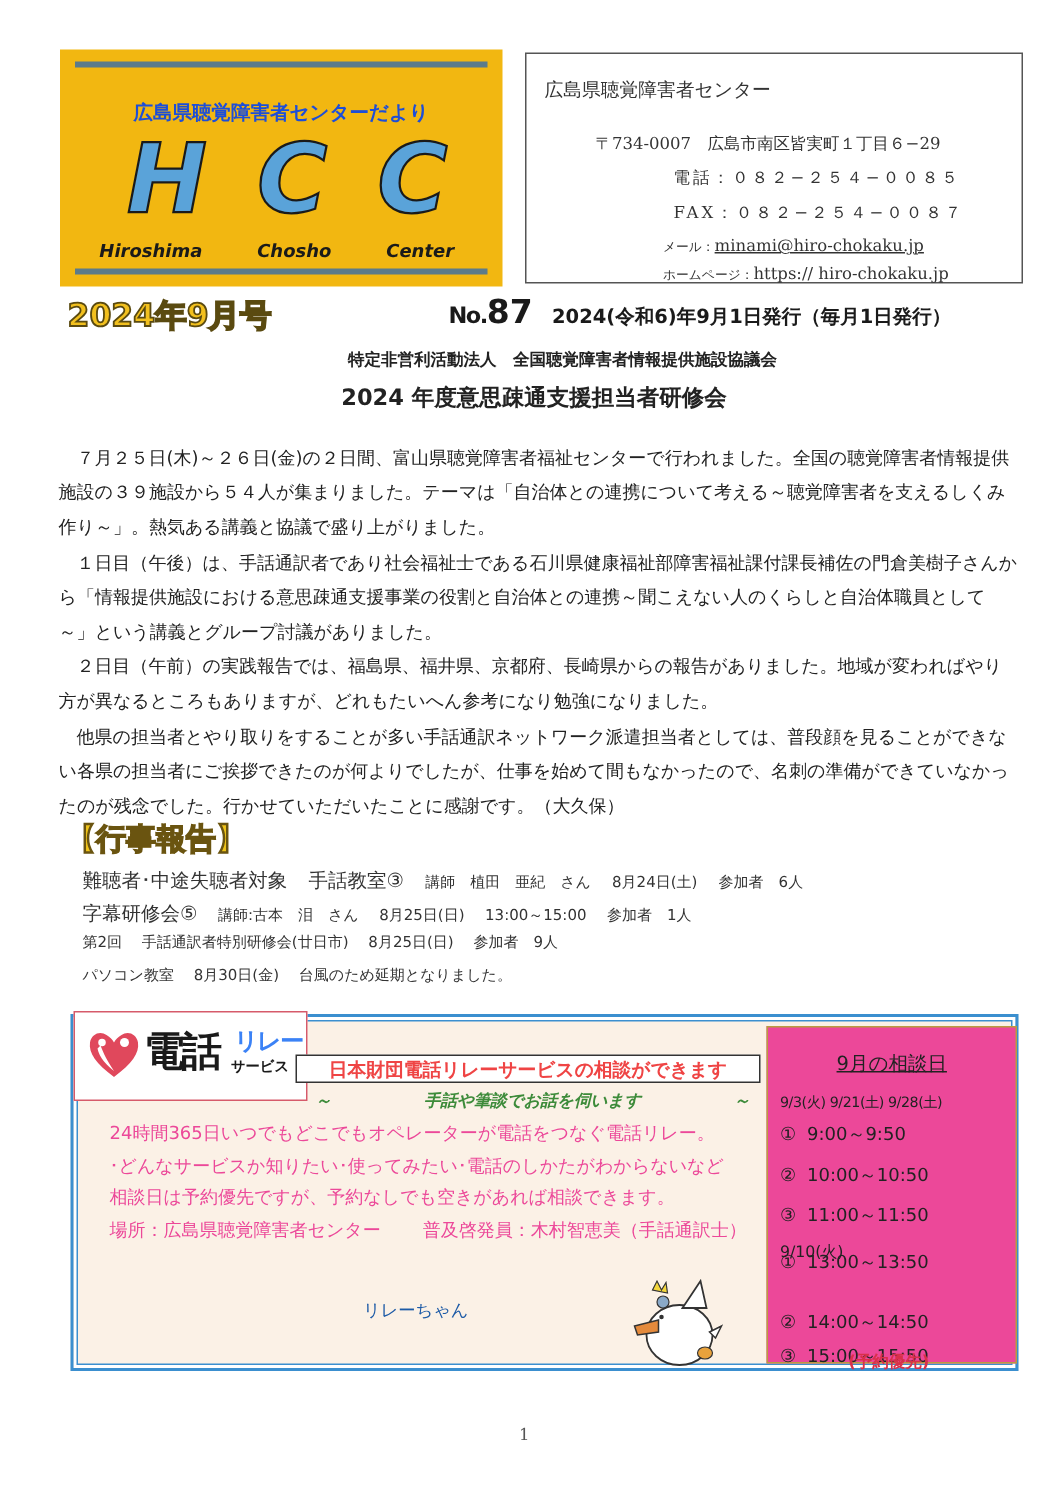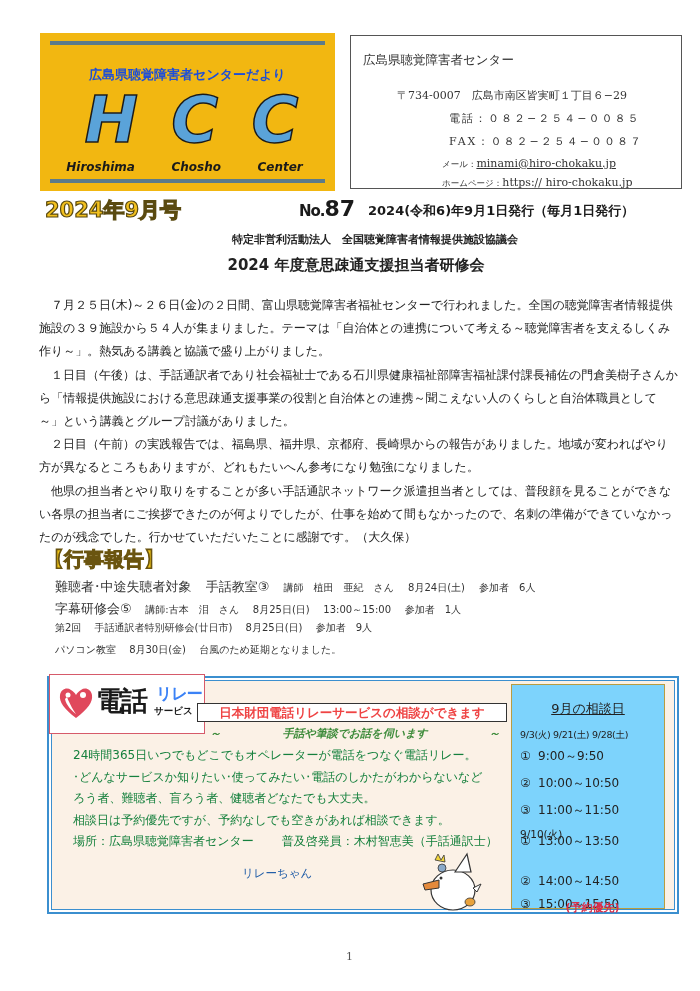--- a/index.html
+++ b/index.html
@@ -52,27 +52,27 @@
   
   .relay { position: absolute; left: 47px; top: 676px; width: 632px; height: 238px; border: 2px solid #3b8fcf; box-shadow: inset 0 0 0 2px #fff, inset 0 0 0 3px #3b8fcf; background: #fbf1e6; }
   .relay-logo { position: absolute; left: 49px; top: 674px; width: 156px; height: 60px; background: #fff; border: 1px solid #d65a6a; }
   .relay-logo .heart { position: absolute; left: 8px; top: 10px; width: 36px; height: 36px; }
   .relay-logo .kanji { position: absolute; left: 46px; top: 8px; font-weight: bold; font-size: 27px; color: #1a1a1a; letter-spacing: -2px; }
   .relay-logo .kana1 { position: absolute; left: 106px; top: 9px; font-weight: bold; font-size: 16px; color: #3b82f6; letter-spacing: -1px; }
   .relay-logo .kana2 { position: absolute; left: 104px; top: 30px; font-weight: bold; font-size: 9.5px; color: #1a1a1a; }
 
   .relay-title { position: absolute; left: 197px; top: 703px; width: 310px; height: 19px; border: 1px solid #333; background: #fff; font-weight: bold; font-size: 12.5px; color: #ef4444; text-align: center; line-height: 17px; white-space: nowrap; }
   .relay-sub { position: absolute; left: 210px; top: 726px; width: 290px; font-size: 11px; color: #3d8b3a; font-style: italic; font-weight: bold; display: flex; justify-content: space-between; }
-  .relay-body { position: absolute; left: 73px; top: 745px; font-size: 12px; line-height: 21.6px; color: #15803d; white-space: nowrap; }
+  .relay-body { position: absolute; left: 73px; top: 745px; font-size: 12px; line-height: 21.6px; color: #ec4899; white-space: nowrap; }
   .relay-body .loc span { display: inline-block; }
   .relay-body .loc .gap { width: 28px; }
   .mascot-name { position: absolute; left: 242px; top: 866px; font-size: 11.5px; color: #1c5aa6; }
   .mascot { position: absolute; left: 415px; top: 850px; width: 70px; height: 65px; }
 
-  .schedule { position: absolute; left: 511px; top: 684px; width: 154px; height: 225px; background: #7dd3fc; border: 1px solid #b89c40; color: #222; }
+  .schedule { position: absolute; left: 511px; top: 684px; width: 167px; height: 225px; background: #ec4899; border: 1px solid #b89c40; color: #222; }
   .schedule .head { position: absolute; top: 15px; left: 0; right: 0; text-align: center; font-size: 13px; }
   .schedule .head span { text-decoration: underline; }
   .schedule .dates { position: absolute; left: 8px; top: 44px; font-size: 9.5px; white-space: nowrap; letter-spacing: -0.3px; }
   .schedule .slot { position: absolute; left: 8px; font-size: 12px; white-space: nowrap; }
   .schedule .slot .n { display: inline-block; width: 18px; }
   .schedule .dates2 { position: absolute; left: 8px; top: 143px; font-size: 10.5px; }
 
   .page-num { position: absolute; left: 346px; top: 950px; font-family: "DejaVu Serif", serif; font-size: 11px; color: #555; }
 </style>
 </head>
@@ -159,21 +159,20 @@
 </div>
 <div class="relay-title">日本財団電話リレーサービスの相談ができます</div>
 <div class="relay-sub">
   <span>～</span>
   <span>手話や筆談でお話を伺います</span>
   <span>～</span>
 </div>
 <div class="relay-body">
   <div>24時間365日いつでもどこでもオペレーターが電話をつなぐ電話リレー。</div>
   <div>･どんなサービスか知りたい･使ってみたい･電話のしかたがわからないなど</div>
-  <div>ろう者、難聴者、盲ろう者、健聴者どなたでも大丈夫。</div>
   <div>相談日は予約優先ですが、予約なしでも空きがあれば相談できます。</div>
   <div class="loc">
     <span>場所：広島県聴覚障害者センター</span><span class="gap"></span><span>普及啓発員：木村智恵美（手話通訳士）</span>
   </div>
 </div>
 <div class="mascot-name">リレーちゃん</div>
 <svg class="mascot" viewBox="0 0 70 65">
   <ellipse cx="38" cy="40" rx="22" ry="20" fill="#fff" stroke="#333" stroke-width="1.2"></ellipse>
   <path d="M40 22 L52 4 L56 22Z" fill="#fff" stroke="#333" stroke-width="1.2"></path>
   <path d="M20 10 L23 4 L26 10 L29 5 L30 12Z" fill="#f3d63c" stroke="#333" stroke-width="0.8"></path>

